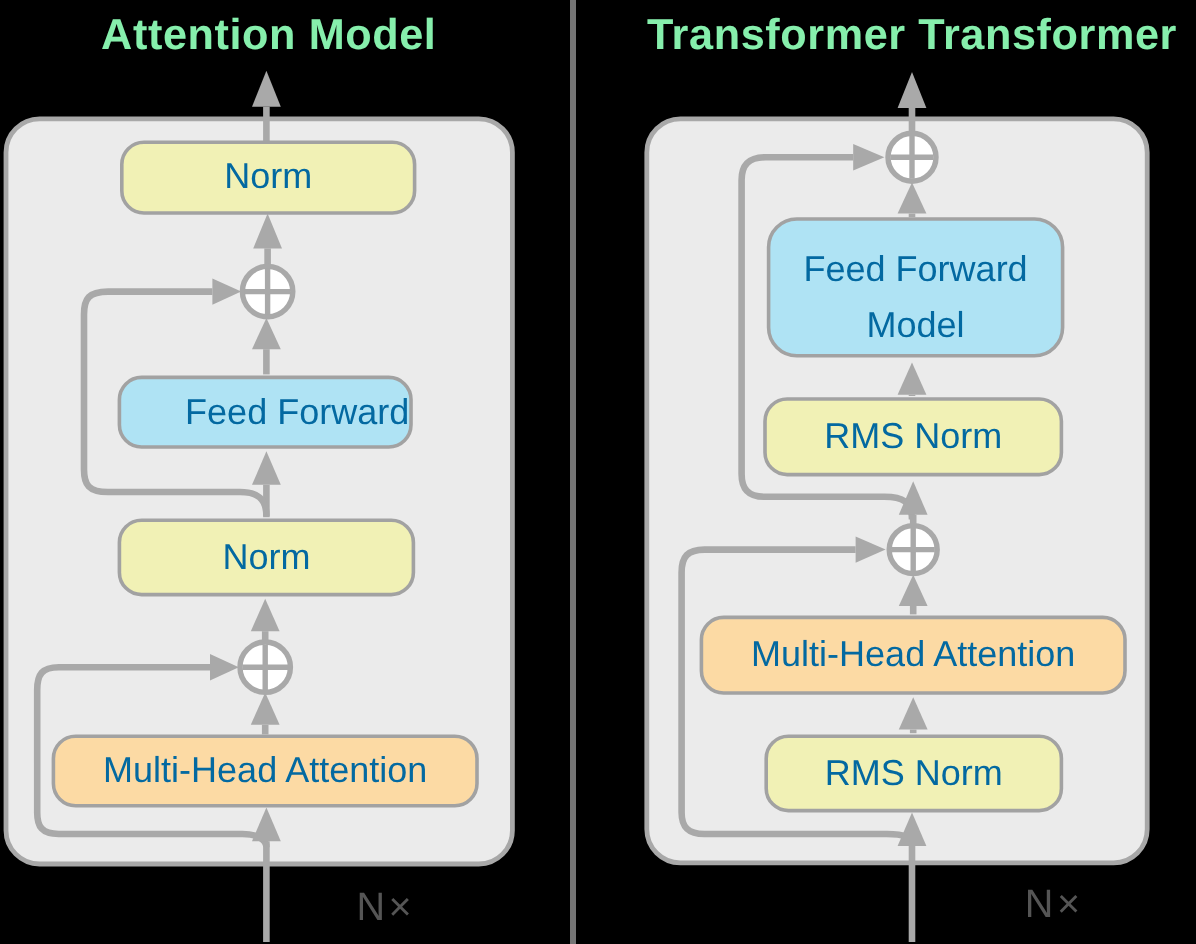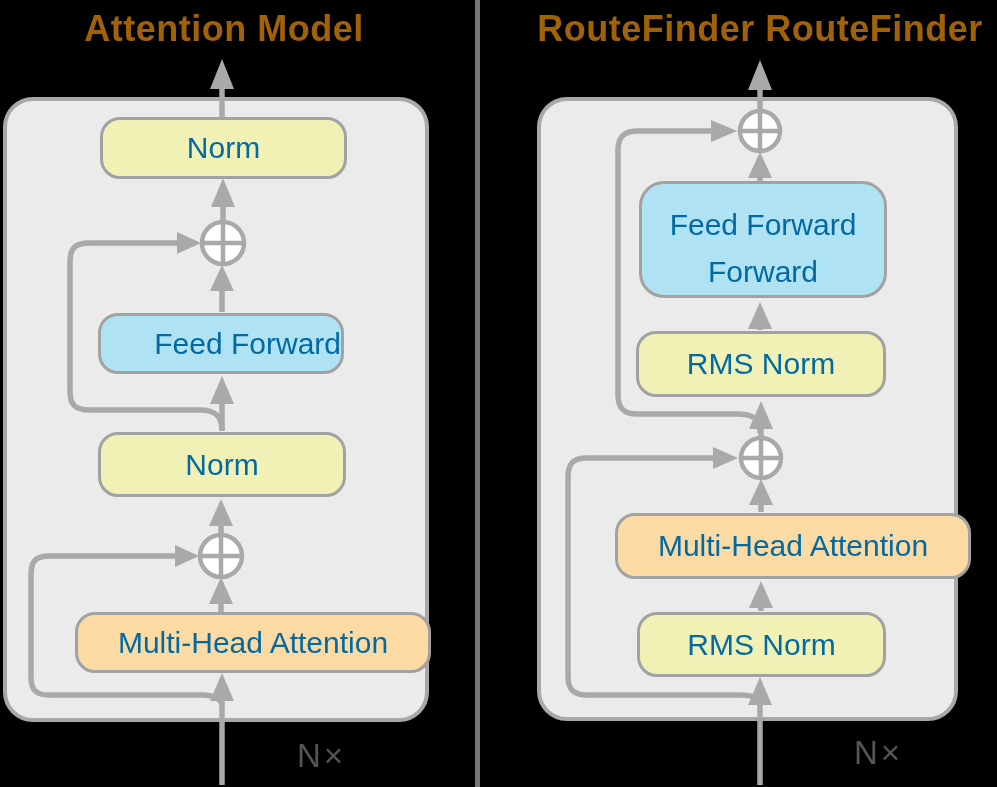--- a/index.html
+++ b/index.html
@@ -2,21 +2,21 @@
 <html><head>
 <meta charset="utf-8">
 <style>
   html,body{margin:0;padding:0;background:#000;}
   .stage{
     position:relative;width:997px;height:787px;background:#000000;
     font-family:"Liberation Sans","DejaVu Sans",sans-serif;overflow:hidden;
   }
   .divider{position:absolute;left:475px;top:0;width:5px;height:787px;background:#757575;}
   .title{
-    position:absolute;font-weight:bold;font-size:36px;color:#a16207;
+    position:absolute;font-weight:bold;font-size:36px;color:#86efac;
     text-align:center;letter-spacing:0.5px;white-space:nowrap;
   }
   .title-left{left:10px;top:8px;width:428px;}
   .title-right{left:535px;top:8px;width:450px;}
   .block-frame{
     position:absolute;background:#ebebeb;border:4px solid #a8a8a8;
     border-radius:30px;box-sizing:border-box;
   }
   .frame-left{left:3px;top:97px;width:426px;height:625px;}
   .frame-right{left:537px;top:97px;width:421px;height:624px;}
@@ -25,21 +25,21 @@
   svg.connectors polygon{fill:#a9a9a9;stroke:none;}
   svg.connectors circle{fill:#ffffff;stroke:#a9a9a9;stroke-width:4.5px;}
   svg.connectors line{stroke:#a9a9a9;stroke-width:4.5px;}
   .box{
     position:absolute;box-sizing:border-box;border:3px solid #a2a2a2;
     border-radius:20px;display:flex;align-items:center;justify-content:center;
     font-size:30px;color:#0369a1;white-space:nowrap;
   }
   .yellow{background:#f1f1b5;}
   .blue{background:#afe3f4;justify-content:flex-end;}
-  .orange{background:#fcdaa4;margin-left:32px;}
+  .orange{background:#fcdaa4;}
   .bx-l-norm1{left:100px;top:117px;width:247px;height:62px;}
   .bx-l-ff{left:98px;top:313px;width:246px;height:61px;}
   .bx-l-norm2{left:98px;top:432px;width:248px;height:65px;}
   .bx-l-mha{left:43px;top:612px;width:356px;height:61px;}
   .bx-r-ff{left:639px;top:181px;width:248px;height:117px;border-radius:25px;flex-direction:column;line-height:47px;}
   .bx-r-rms1{left:636px;top:331px;width:250px;height:66px;}
   .bx-r-mha{left:583px;top:513px;width:356px;height:66px;}
   .bx-r-rms2{left:637px;top:612px;width:249px;height:65px;}
   .nx{position:absolute;font-size:33px;color:#555555;letter-spacing:3px;white-space:nowrap;}
   .nx-left{left:297px;top:737px;}
@@ -130,38 +130,38 @@
       </g>
       <g>
         <circle cx="761" cy="458" r="20"></circle>
         <line x1="761" y1="440" x2="761" y2="476"></line>
         <line x1="743" y1="458" x2="779" y2="458"></line>
       </g>
     </g>
   </svg>
 
   <div class="title title-left">Attention Model</div>
-  <div class="title title-right">RouteFinder RouteFinder</div>
+  <div class="title title-right">Transformer Transformer</div>
 
   <div class="box yellow bx-l-norm1">
     <span>Norm</span>
   </div>
   <div class="box blue bx-l-ff">
     <span>Feed Forward</span>
   </div>
   <div class="box yellow bx-l-norm2">
     <span>Norm</span>
   </div>
   <div class="box orange bx-l-mha">
     <span>Multi-Head Attention</span>
   </div>
 
   <div class="box blue bx-r-ff">
     <span>Feed Forward</span>
-    <span>Forward</span>
+    <span>Model</span>
   </div>
   <div class="box yellow bx-r-rms1">
     <span>RMS Norm</span>
   </div>
   <div class="box orange bx-r-mha">
     <span>Multi-Head Attention</span>
   </div>
   <div class="box yellow bx-r-rms2">
     <span>RMS Norm</span>
   </div>

